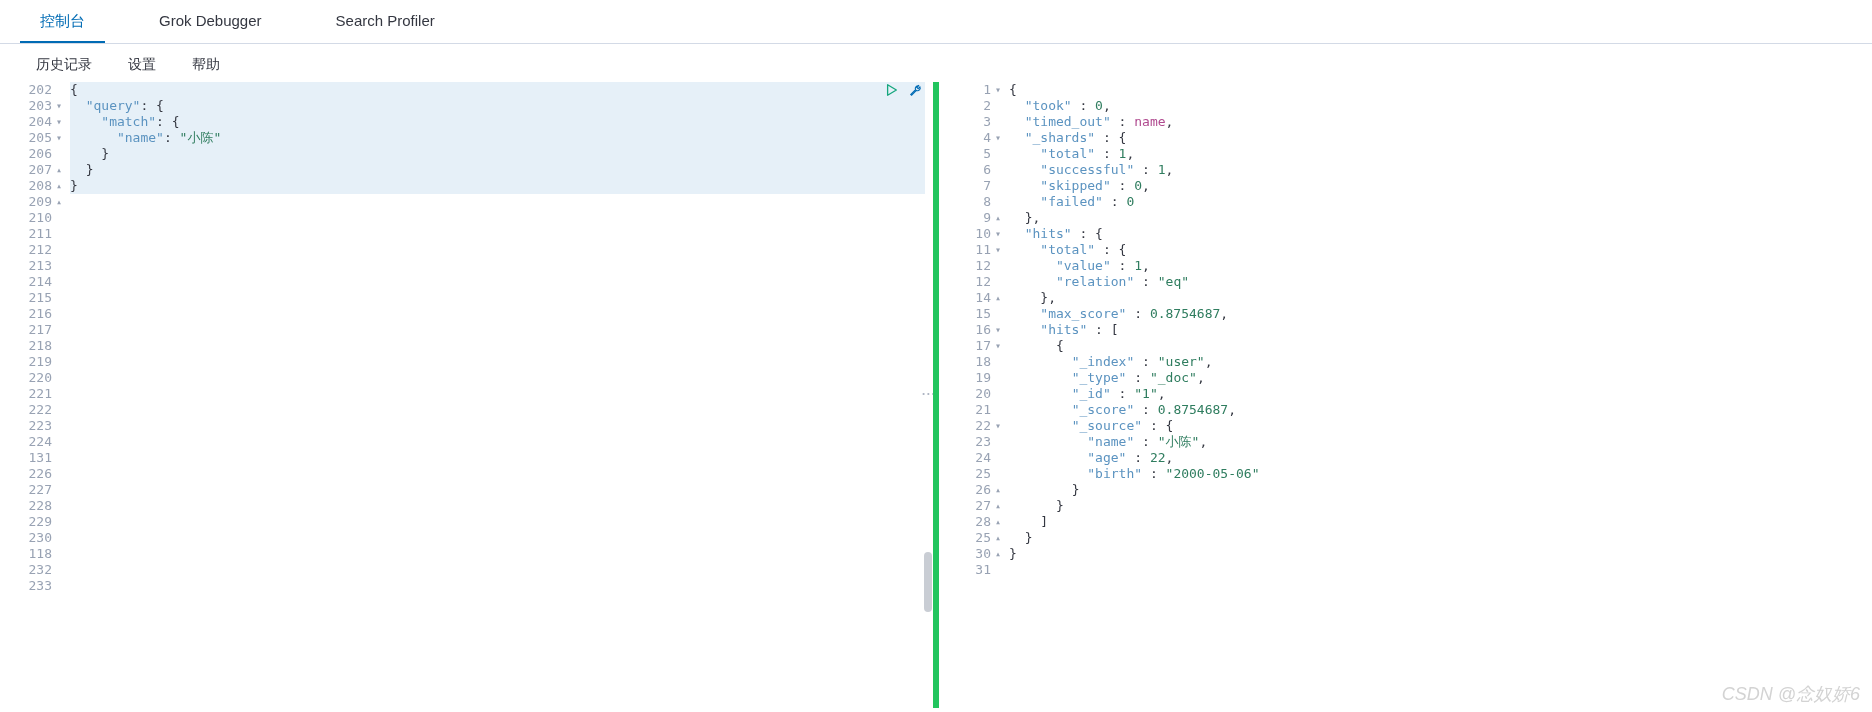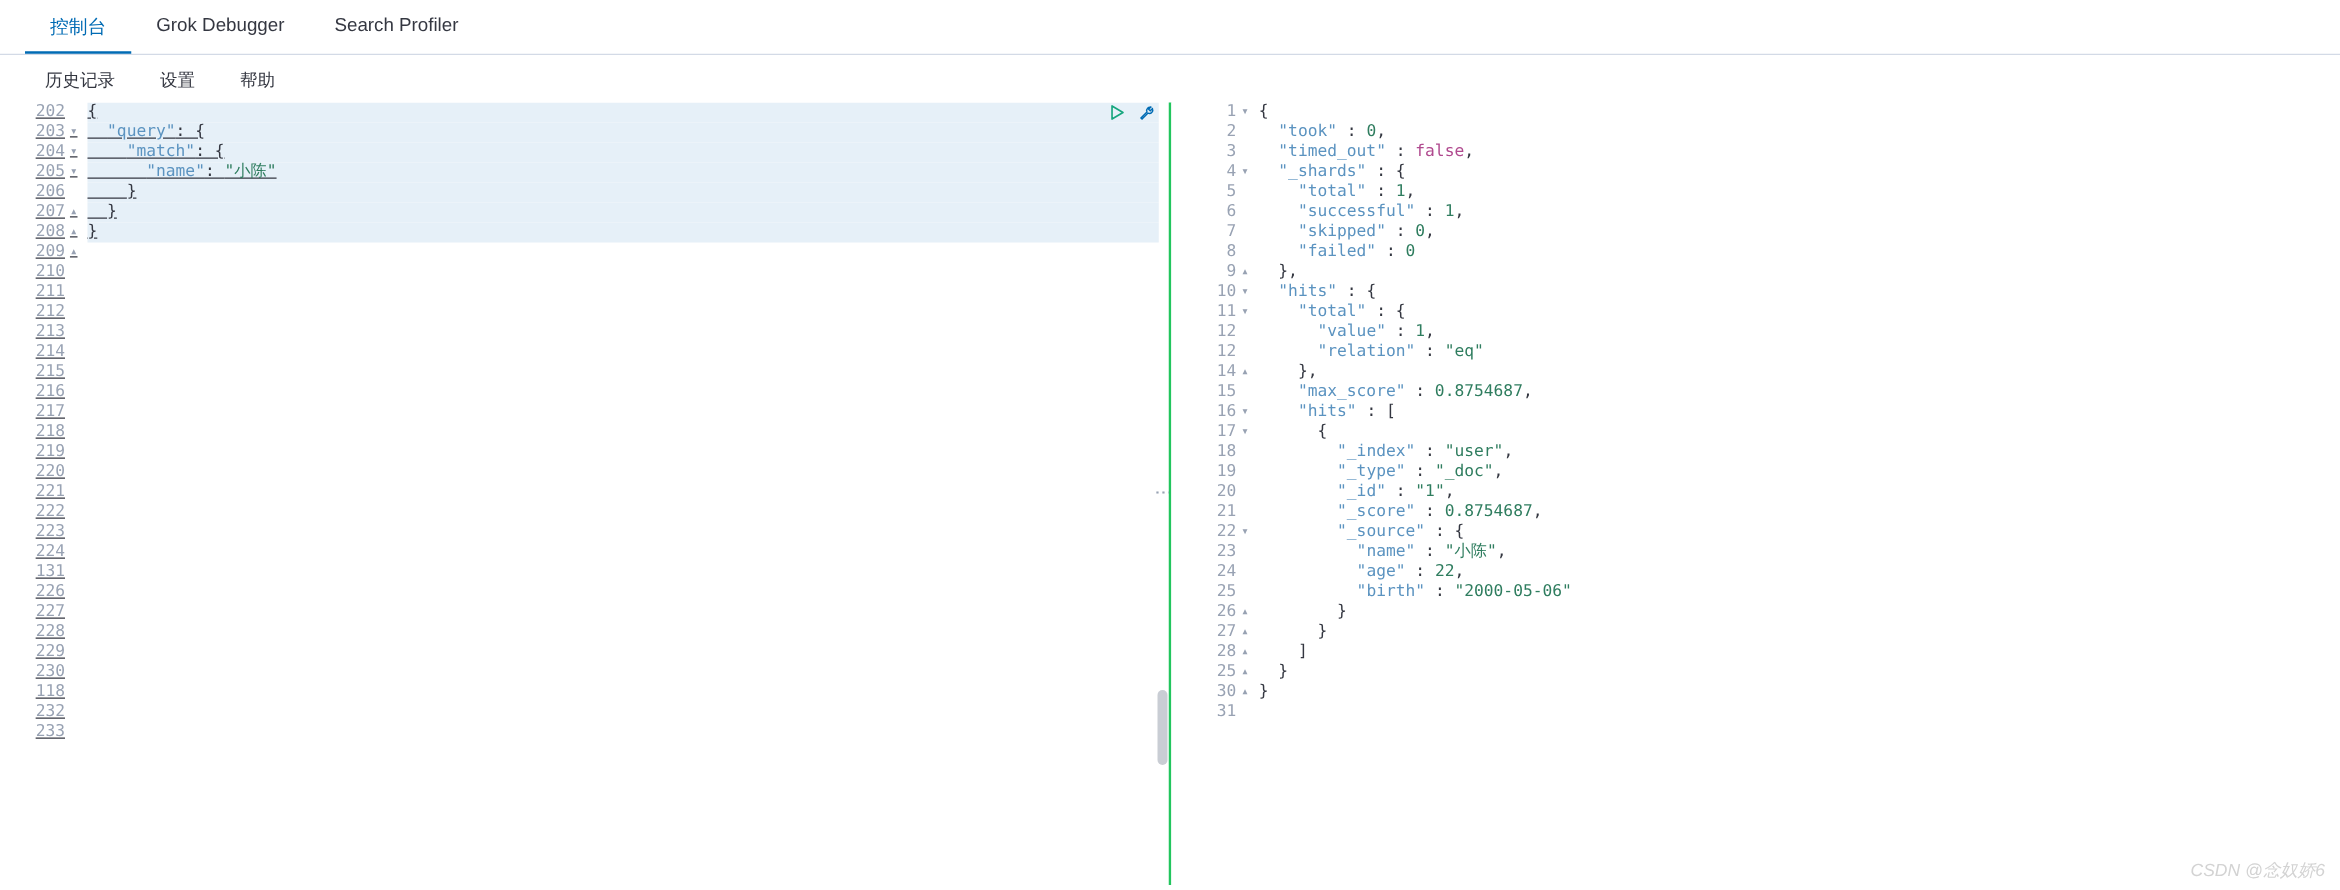--- a/index.html
+++ b/index.html
@@ -1,43 +1,43 @@
 <!DOCTYPE html>
 <html><head>
 <meta charset="utf-8">
 <style>
 * { margin: 0; padding: 0; box-sizing: border-box; }
 body { font-family: "Helvetica Neue", Arial, sans-serif; font-size: 14px; color: #343741; background: #fff; width: 1872px; height: 712px; overflow: hidden; }
-.tabs { display: flex; border-bottom: 1px solid #d3dae6; padding-left: 20px; height: 44px; }
+.tabs { display: flex; border-bottom: 1px solid #d3dae6; padding-left: 20px; height: 44px; gap: 34px; }
 .tab { padding: 12px 20px; cursor: pointer; color: #343741; font-size: 15px; }
 .tab.active { color: #006bb4; border-bottom: 2px solid #006bb4; }
 .subtabs { display: flex; padding: 12px 20px 8px 36px; gap: 36px; font-size: 14px; }
 .subtab { color: #343741; cursor: pointer; }
 .main { display: flex; height: calc(100% - 86px); }
 .panel { flex: 1; position: relative; overflow: hidden; }
-.panel-left { border-right: 2px solid #22c55e; text-decoration: underline; }
+.panel-left { border-right: 6px solid #22c55e; }
 .editor { display: flex; font-family: Menlo, Monaco, Consolas, monospace; font-size: 13px; line-height: 16px; height: 100%; overflow: auto; }
 .gutter { background: #fff; color: #98a2b3; text-align: right; padding: 0 8px 0 16px; user-select: none; flex-shrink: 0; min-width: 70px; }
 .gutter .ln { height: 16px; display: flex; justify-content: flex-end; align-items: center; gap: 2px; }
 .fold { color: #98a2b3; font-size: 10px; width: 8px; display: inline-block; }
 .code { flex: 1; padding-right: 8px; }
 .code .line { height: 16px; white-space: pre; }
 .hl-block { background: #e6f0f8; }
 .hl-line { background: #d2e3f2; position: relative; }
 .kw-get { color: #b04a8f; }
 .tok-str { color: #2f7d5f; }
 .tok-key { color: #5b93c0; }
 .tok-num { color: #2f7d5f; }
 .tok-bool { color: #b04a8f; }
 .tok-punc { color: #343741; }
 .cursor { display: inline-block; width: 1px; height: 14px; background: #343741; vertical-align: middle; }
 .actions { position: absolute; right: 10px; top: 0; display: flex; gap: 10px; align-items: center; height: 16px; }
 .action-icon { width: 14px; height: 14px; cursor: pointer; color: #006bb4; }
 .divider-handle { position: absolute; right: -4px; top: 50%; transform: translateY(-50%); color: #98a2b3; cursor: col-resize; writing-mode: vertical-rl; font-size: 14px; letter-spacing: 2px; }
-.watermark { position: absolute; right: 12px; bottom: 6px; color: #d3d3d3; font-size: 14px; font-style: italic; margin-left: 40px; }
+.watermark { position: absolute; right: 12px; bottom: 6px; color: #d3d3d3; font-size: 18px; font-style: italic; margin-left: 40px; }
 .scrollbar-track { position: absolute; right: 0; top: 0; bottom: 0; width: 10px; }
 .scrollbar-thumb { position: absolute; right: 1px; width: 8px; background: #c9cdd4; border-radius: 4px; }
 </style>
 </head>
 <body>
 
 <div class="tabs">
   <div class="tab active">控制台</div>
   <div class="tab">Grok Debugger</div>
   <div class="tab">Search Profiler</div>
@@ -359,21 +359,21 @@
             <span class="fold">▴</span>
           </div>
           <div class="ln">
             <span>31</span>
             <span class="fold"></span>
           </div>
         </div>
       <div class="code" id="res-code">
           <div class="line"><span class="tok-punc">{</span></div>
           <div class="line">  <span class="tok-key">"took"</span> <span class="tok-punc">:</span> <span class="tok-num">0</span><span class="tok-punc">,</span></div>
-          <div class="line">  <span class="tok-key">"timed_out"</span> <span class="tok-punc">:</span> <span class="tok-bool">false</span><span class="tok-punc">,</span></div>
+          <div class="line">  <span class="tok-key">"timed_out"</span> <span class="tok-punc">:</span> <span class="tok-bool">name</span><span class="tok-punc">,</span></div>
           <div class="line">  <span class="tok-key">"_shards"</span> <span class="tok-punc">:</span> <span class="tok-punc">{</span></div>
           <div class="line">    <span class="tok-key">"total"</span> <span class="tok-punc">:</span> <span class="tok-num">1</span><span class="tok-punc">,</span></div>
           <div class="line">    <span class="tok-key">"successful"</span> <span class="tok-punc">:</span> <span class="tok-num">1</span><span class="tok-punc">,</span></div>
           <div class="line">    <span class="tok-key">"skipped"</span> <span class="tok-punc">:</span> <span class="tok-num">0</span><span class="tok-punc">,</span></div>
           <div class="line">    <span class="tok-key">"failed"</span> <span class="tok-punc">:</span> <span class="tok-num">0</span></div>
           <div class="line">  <span class="tok-punc">},</span></div>
           <div class="line">  <span class="tok-key">"hits"</span> <span class="tok-punc">:</span> <span class="tok-punc">{</span></div>
           <div class="line">    <span class="tok-key">"total"</span> <span class="tok-punc">:</span> <span class="tok-punc">{</span></div>
           <div class="line">      <span class="tok-key">"value"</span> <span class="tok-punc">:</span> <span class="tok-num">1</span><span class="tok-punc">,</span></div>
           <div class="line">      <span class="tok-key">"relation"</span> <span class="tok-punc">:</span> <span class="tok-str">"eq"</span></div>

